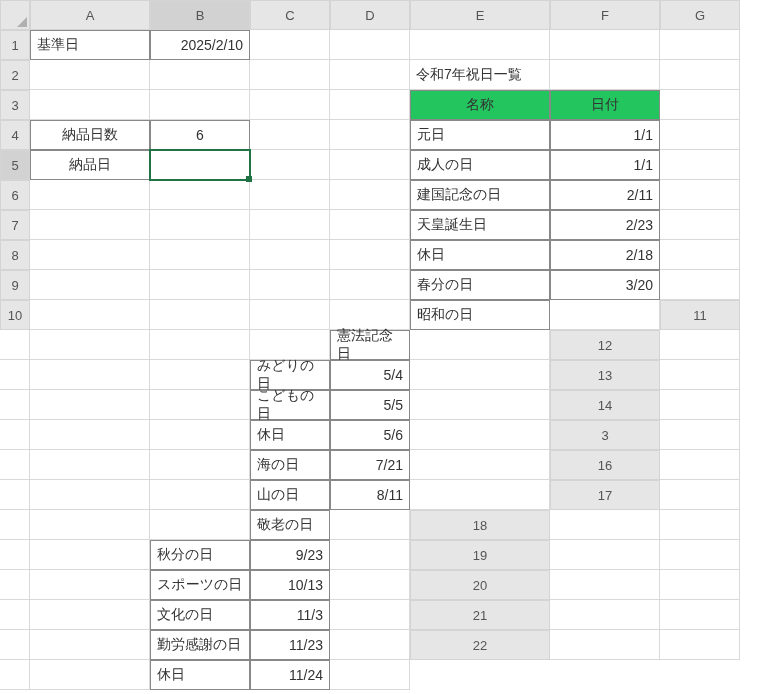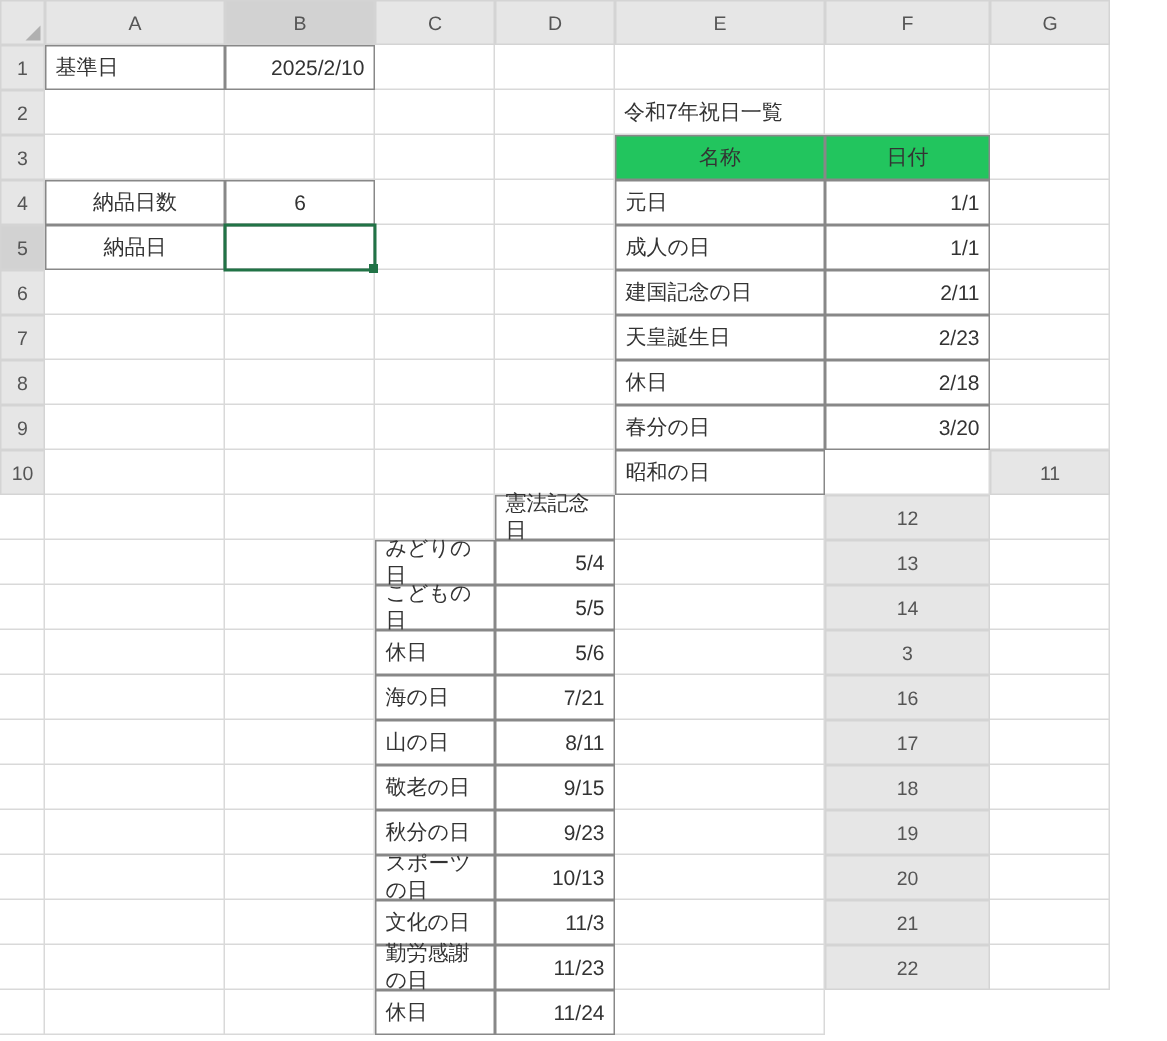--- a/index.html
+++ b/index.html
@@ -222,21 +222,20 @@
     <div class="cell left"></div>
     <div class="cell left boxed">山の日</div>
     <div class="cell right boxed">8/11</div>
     <div class="cell left"></div>
     <div class="rowhdr">17</div>
     <div class="cell left"></div>
     <div class="cell left"></div>
     <div class="cell left"></div>
     <div class="cell left"></div>
     <div class="cell left boxed">敬老の日</div>
-    <div class="cell right boxed">9/15</div>
     <div class="cell left"></div>
     <div class="rowhdr">18</div>
     <div class="cell left"></div>
     <div class="cell left"></div>
     <div class="cell left"></div>
     <div class="cell left"></div>
     <div class="cell left boxed">秋分の日</div>
     <div class="cell right boxed">9/23</div>
     <div class="cell left"></div>
     <div class="rowhdr">19</div>

